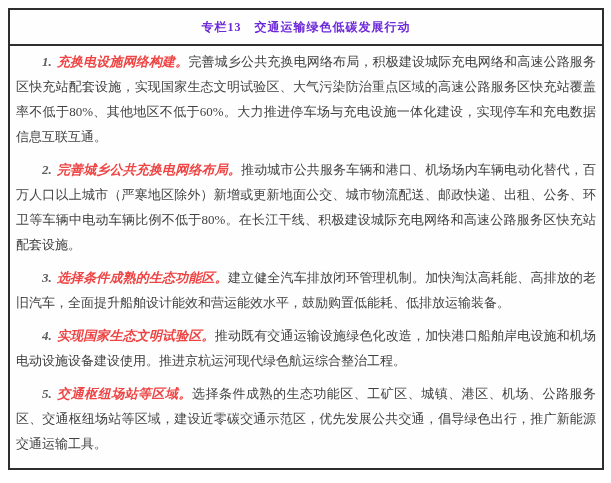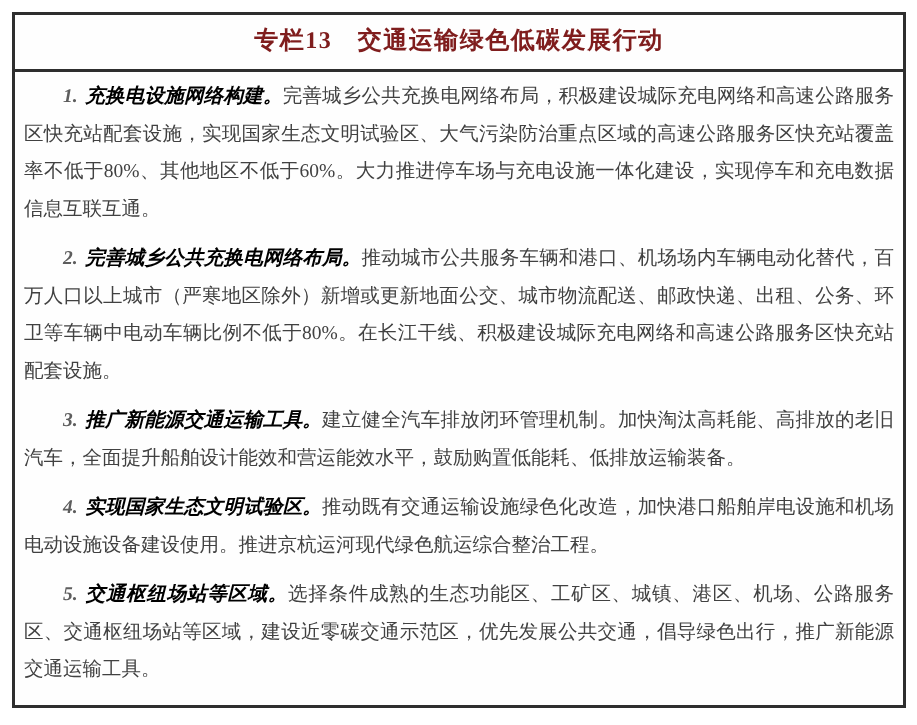--- a/index.html
+++ b/index.html
@@ -17,23 +17,23 @@
     box-sizing: border-box;
     border: 2px solid #2e2e2e;
     background: #fefefe;
   }
   .title-row {
     border-bottom: 2px solid #2e2e2e;
     text-align: center;
     padding: 7px 0 8px 0;
   }
   .title {
-    font-size: 16px;
+    font-size: 12px;
     font-weight: bold;
-    color: #7f1d1d;
+    color: #6d28d9;
     letter-spacing: 1px;
   }
   .panel-body {
     padding: 3px 6px 12px 6px;
   }
   .para {
     margin: 8px 0 0 0;
     text-indent: 2em;
     font-size: 13px;
     line-height: 25px;
@@ -43,36 +43,36 @@
   .para:first-child { margin-top: 0; }
   .num {
     font-style: italic;
     font-weight: bold;
     color: #5d5d5d;
     margin-right: 5px;
   }
   .heading {
     font-style: italic;
     font-weight: bold;
-    color: #000000;
+    color: #ef4444;
   }
 </style>
 </head>
 <body>
 
 <div class="panel">
   <div class="title-row">
     <span class="title">专栏13　交通运输绿色低碳发展行动</span>
   </div>
   <div class="panel-body">
 
     <p class="para"><span class="num">1.</span><span class="heading">充换电设施网络构建。</span><span class="text">完善城乡公共充换电网络布局，积极建设城际充电网络和高速公路服务区快充站配套设施，实现国家生态文明试验区、大气污染防治重点区域的高速公路服务区快充站覆盖率不低于80%、其他地区不低于60%。大力推进停车场与充电设施一体化建设，实现停车和充电数据信息互联互通。</span></p>
 
     <p class="para"><span class="num">2.</span><span class="heading">完善城乡公共充换电网络布局。</span><span class="text">推动城市公共服务车辆和港口、机场场内车辆电动化替代，百万人口以上城市（严寒地区除外）新增或更新地面公交、城市物流配送、邮政快递、出租、公务、环卫等车辆中电动车辆比例不低于80%。在长江干线、积极建设城际充电网络和高速公路服务区快充站配套设施。</span></p>
 
-    <p class="para"><span class="num">3.</span><span class="heading">推广新能源交通运输工具。</span><span class="text">建立健全汽车排放闭环管理机制。加快淘汰高耗能、高排放的老旧汽车，全面提升船舶设计能效和营运能效水平，鼓励购置低能耗、低排放运输装备。</span></p>
+    <p class="para"><span class="num">3.</span><span class="heading">选择条件成熟的生态功能区。</span><span class="text">建立健全汽车排放闭环管理机制。加快淘汰高耗能、高排放的老旧汽车，全面提升船舶设计能效和营运能效水平，鼓励购置低能耗、低排放运输装备。</span></p>
 
     <p class="para"><span class="num">4.</span><span class="heading">实现国家生态文明试验区。</span><span class="text">推动既有交通运输设施绿色化改造，加快港口船舶岸电设施和机场电动设施设备建设使用。推进京杭运河现代绿色航运综合整治工程。</span></p>
 
     <p class="para"><span class="num">5.</span><span class="heading">交通枢纽场站等区域。</span><span class="text">选择条件成熟的生态功能区、工矿区、城镇、港区、机场、公路服务区、交通枢纽场站等区域，建设近零碳交通示范区，优先发展公共交通，倡导绿色出行，推广新能源交通运输工具。</span></p>
 
   </div>
 </div>
 
 </body></html>

